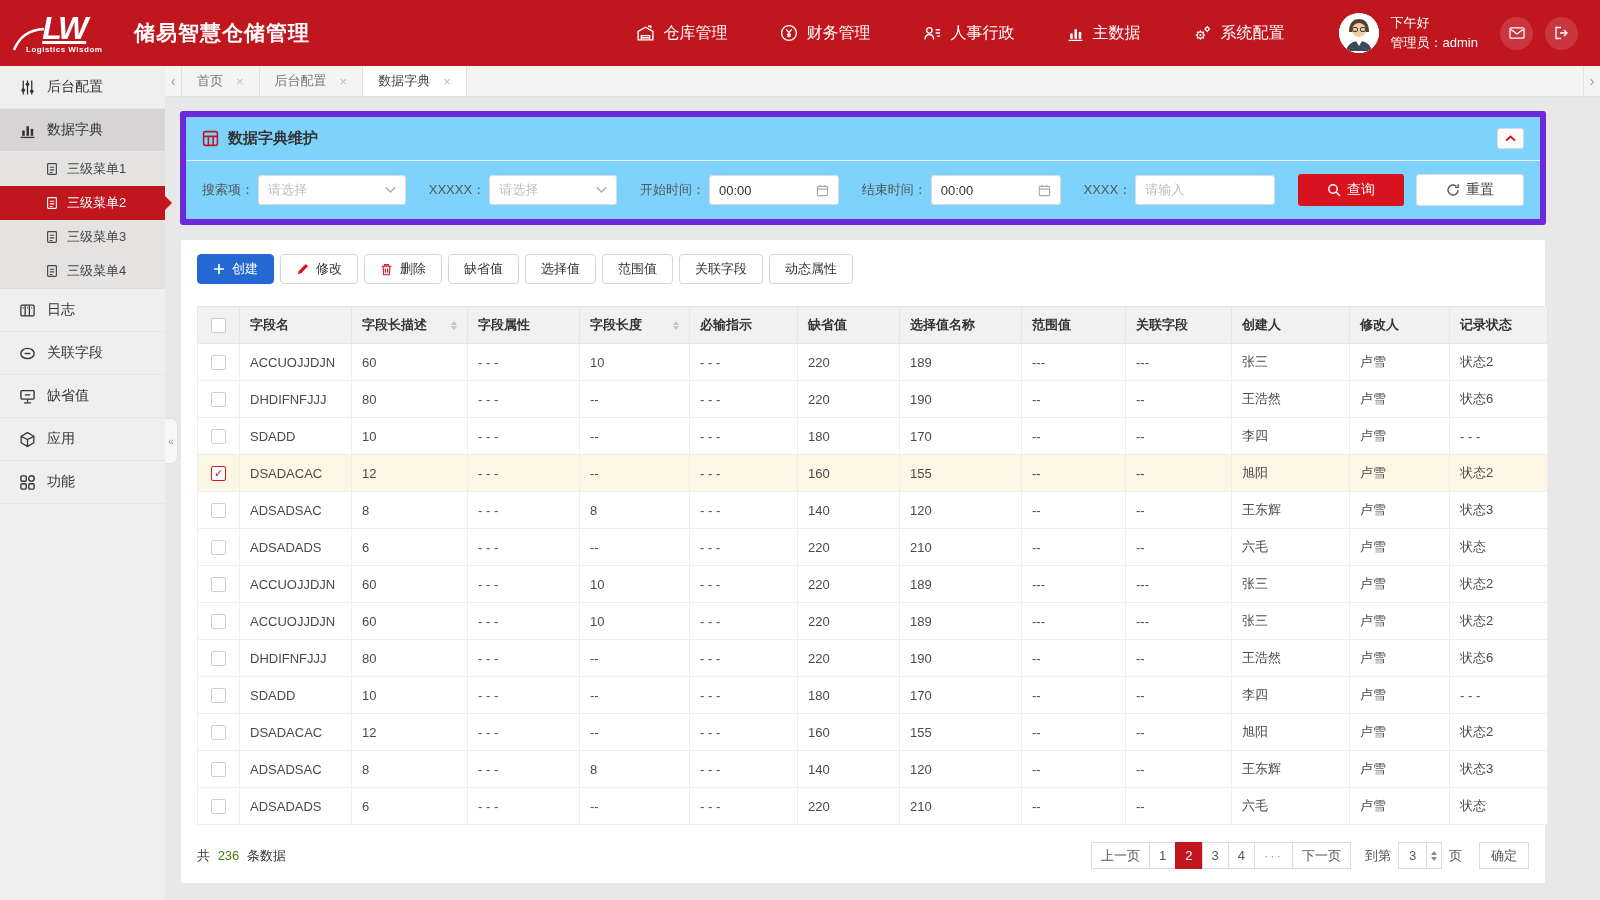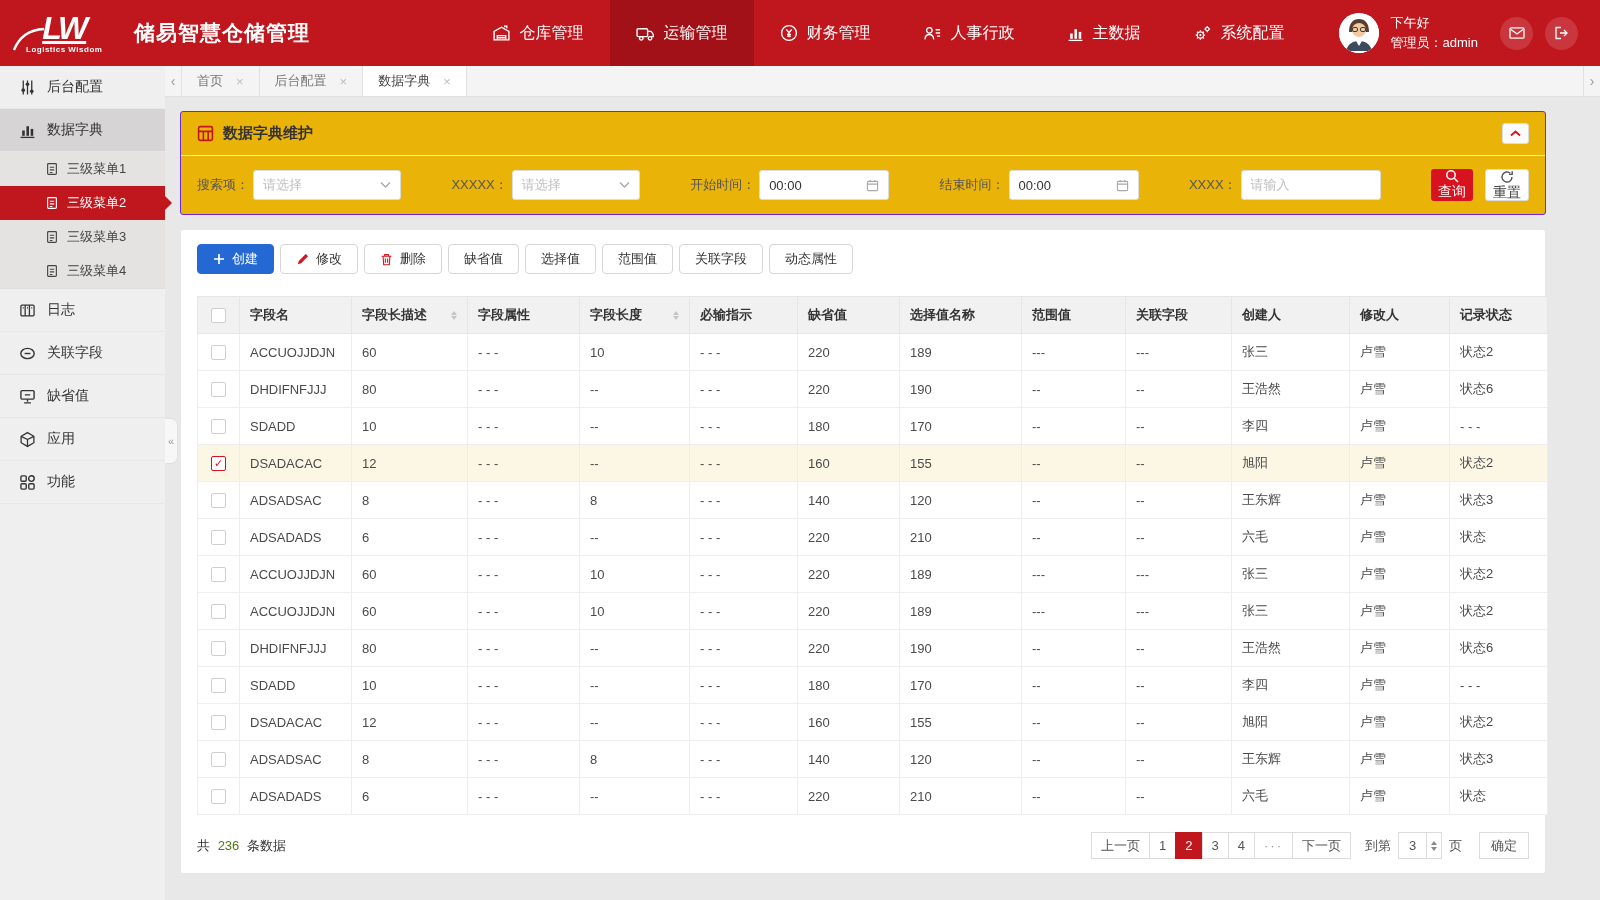--- a/index.html
+++ b/index.html
@@ -38,32 +38,32 @@
   .content { flex:1; display:flex; flex-direction:column; min-width:0; }
   .tabbar { height:31px; background:#F5F4F4; border-bottom:1px solid #E2E1E1; display:flex; align-items:stretch; }
   .tab-scroll { width:17px; display:flex; align-items:center; justify-content:center; color:#999; font-size:14px; cursor:pointer; }
   .tab-scroll.left { border-right:1px solid #E2E1E1; }
   .tab-scroll.right { margin-left:auto; border-left:1px solid #E2E1E1; }
   .tab { display:flex; align-items:center; gap:13px; padding:0 15px; font-size:13px; color:#777; border-right:1px solid #E2E1E1; cursor:pointer; }
   .tab.active { background:#fff; color:#444; }
   .tab-close { color:#BDBDBD; font-size:13px; line-height:1; }
 
   .page { padding:14px 54px 0 15px; }
-  .panel { background:#eab308; border:1px solid #6d28d9; border-radius:3px; }
+  .panel { background:#7dd3fc; border:6px solid #6d28d9; border-radius:3px; }
   .panel-head { height:44px; display:flex; align-items:center; padding:0 16px; border-bottom:1px solid #F0EFEF; }
   .panel-title { font-size:15px; font-weight:bold; color:#333; margin-left:9px; }
   .collapse-btn { margin-left:auto; width:27px; height:21px; border:1px solid #DCDCDC; border-radius:3px; background:#FBFBFB; display:flex; align-items:center; justify-content:center; cursor:pointer; }
 
   .filters { display:flex; align-items:center; height:58px; padding:0 16px; justify-content:space-between; }
   .fgroup { display:flex; align-items:center; gap:4px; font-size:13px; color:#555; white-space:nowrap; }
   .ctl { height:30px; border:1px solid #DCDCDC; border-radius:3px; background:#fff; display:flex; align-items:center; padding:0 9px; font-size:13px; color:#333; cursor:pointer; }
   .ctl .ph { color:#BFBFBF; }
   .ctl .tail { margin-left:auto; color:#A9A9A9; display:flex; padding-left:8px; }
   .w148 { width:148px; } .w128 { width:128px; } .w130 { width:130px; } .w140 { width:140px; }
-  .btn { height:32px; border-radius:3px; display:flex; align-items:center; gap:0; font-size:14px; padding:0 7px; cursor:pointer; white-space:nowrap;flex-direction:column; }
+  .btn { height:32px; border-radius:3px; display:flex; align-items:center; gap:6px; font-size:14px; padding:0 29px; cursor:pointer; white-space:nowrap; }
   .btn-query { background:#D8131F; color:#fff; }
   .btn-reset { background:#fff; border:1px solid #DCDCDC; color:#444; }
   .fgroup.actions { gap:12px; }
 
   .panel2 { margin-top:14px; background:#fff; border:1px solid #E8E7E7; border-radius:3px; padding:14px 16px 14px; }
   .toolbar { display:flex; gap:6px; margin-bottom:22px; }
   .tbtn { height:30px; border:1px solid #D6D6D6; border-radius:4px; background:#fff; display:flex; align-items:center; gap:7px; padding:0 15px; font-size:13px; color:#333; cursor:pointer; }
   .tbtn.primary { background:#2468D4; border-color:#2468D4; color:#fff; }
   .tbtn .icn { color:#D8131F; }
   .tbtn.primary .icn { color:#fff; }
@@ -112,31 +112,20 @@
   <div class="app-title">储易智慧仓储管理</div>
   <div class="main-nav">
       <div class="nav-item">
         <span class="icn">
           <svg width="19" height="17" viewBox="0 0 18 16" fill="none" stroke="currentColor" stroke-width="1.3">
             <path d="M2 14V6l7-4 7 4v8H2z"></path>
             <path d="M5 14v-4h8v4M5 12h8M12 2v-1h2v2"></path>
           </svg>
         </span>
         <span>仓库管理</span>
-      </div>
-      <div class="nav-item active">
-        <span class="icn">
-          <svg width="19" height="17" viewBox="0 0 18 16" fill="none" stroke="currentColor" stroke-width="1.3">
-            <rect x="1" y="3.5" width="10" height="7.5" rx="1"></rect>
-            <path d="M11 6h3.2L16.3 8.6V11h-2"></path>
-            <circle cx="5" cy="12.6" r="1.7"></circle>
-            <circle cx="13.3" cy="12.6" r="1.7"></circle>
-          </svg>
-        </span>
-        <span>运输管理</span>
       </div>
       <div class="nav-item">
         <span class="icn">
           <svg width="18" height="18" viewBox="0 0 16 16" fill="none" stroke="currentColor" stroke-width="1.2">
             <circle cx="8" cy="8" r="6.6"></circle>
             <path d="M5.6 4.8L8 7.8l2.4-3M8 7.8v4M6.2 9.2h3.6M6.2 10.8h3.6"></path>
           </svg>
         </span>
         <span>财务管理</span>
       </div>

